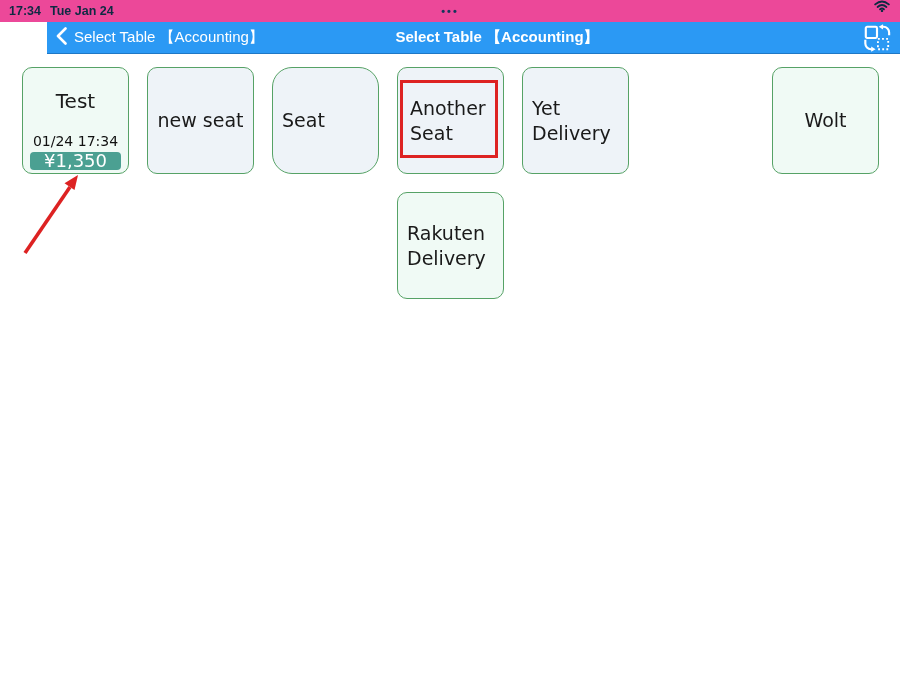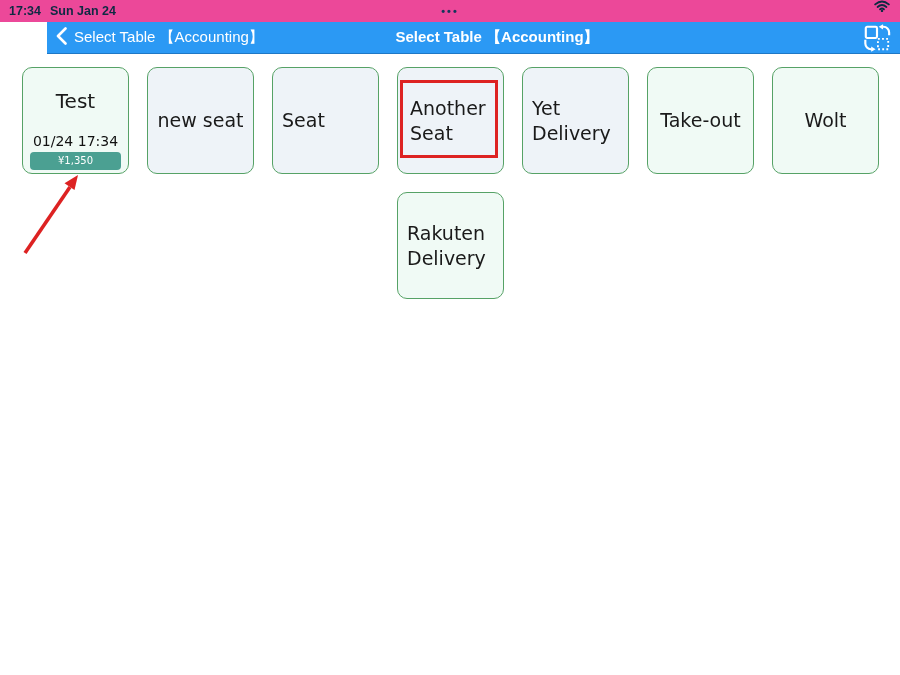--- a/index.html
+++ b/index.html
@@ -68,38 +68,38 @@
     flex:1 1 auto;display:flex;align-items:center;justify-content:center;
     font-size:20px;align-self:stretch;
   }
   .card-time{
     font-size:14px;line-height:13px;text-align:center;align-self:stretch;
     color:#111;margin-bottom:4px;font-family:"DejaVu Sans",sans-serif;
   }
   .card-badge{
     align-self:stretch;margin:0 7px 3px 7px;height:18px;
     background:#4ba092;border-radius:4px;
-    color:#ffffff;font-size:10px;line-height:18px;text-align:center;
+    color:#ffffff;font-size:18px;line-height:18px;text-align:center;
     font-family:"DejaVu Sans",sans-serif;
   }
   
   .annot-layer{position:absolute;inset:0;pointer-events:none;}
   .highlight-box{
     position:absolute;left:400px;top:26px;width:98px;height:78px;
     box-sizing:border-box;border:3px solid #dd2222;
   }
   .annot-svg{position:absolute;left:0;top:0;}
 </style>
 </head>
 <body>
 
 <div class="status-bar">
   <div class="sb-left">
     <span>17:34</span>
-    <span>Sun Jan 24</span>
+    <span>Tue Jan 24</span>
   </div>
   <div class="sb-dots">•••</div>
   <div class="sb-right">
     <span>
       <svg width="16" height="12" viewBox="0 0 16 12">
         <path d="M1.2 4.4 Q8 -1.6 14.8 4.4" fill="none" stroke="#0e2a42" stroke-width="1.9" stroke-linecap="round"></path>
         <path d="M3.6 6.9 Q8 3.2 12.4 6.9" fill="none" stroke="#0e2a42" stroke-width="1.9" stroke-linecap="round"></path>
         <path d="M6.1 9.3 Q8 7.8 9.9 9.3" fill="none" stroke="#0e2a42" stroke-width="1.9" stroke-linecap="round"></path>
         <circle cx="8" cy="11" r="1.2" fill="#0e2a42"></circle>
       </svg>
@@ -150,31 +150,28 @@
 <div class="main">
   <div class="tables-grid">
       <div class="card mint center occupied" style="grid-area: 1 / 1;">
         <div class="card-label">Test</div>
         <div class="card-time">01/24 17:34</div>
         <div class="card-badge">¥1,350</div>
       </div>
       <div class="card blue center" style="grid-area: 1 / 2;">
         <div class="card-label">new seat</div>
       </div>
-      <div class="card blue left" style="grid-area: 1 / 3;">
+      <div class="card blue left" style="grid-area: 1 / 3; border-radius: 20px;">
         <div class="card-label">Seat</div>
       </div>
       <div class="card blue left" style="grid-area: 1 / 4; padding-left: 12px;">
         <div class="card-label">Another Seat</div>
       </div>
       <div class="card blue left" style="grid-area: 1 / 5;">
         <div class="card-label">Yet Delivery</div>
-      </div>
-      <div class="card mint center" style="grid-area: 1 / 6;">
-        <div class="card-label">Take-out</div>
       </div>
       <div class="card mint left" style="grid-area: 2 / 4;">
         <div class="card-label">Rakuten Delivery</div>
       </div>
       <div class="card mint center" style="grid-area: 1 / 7;">
         <div class="card-label">Wolt</div>
       </div>
     </div>
 
   <div class="annot-layer">

